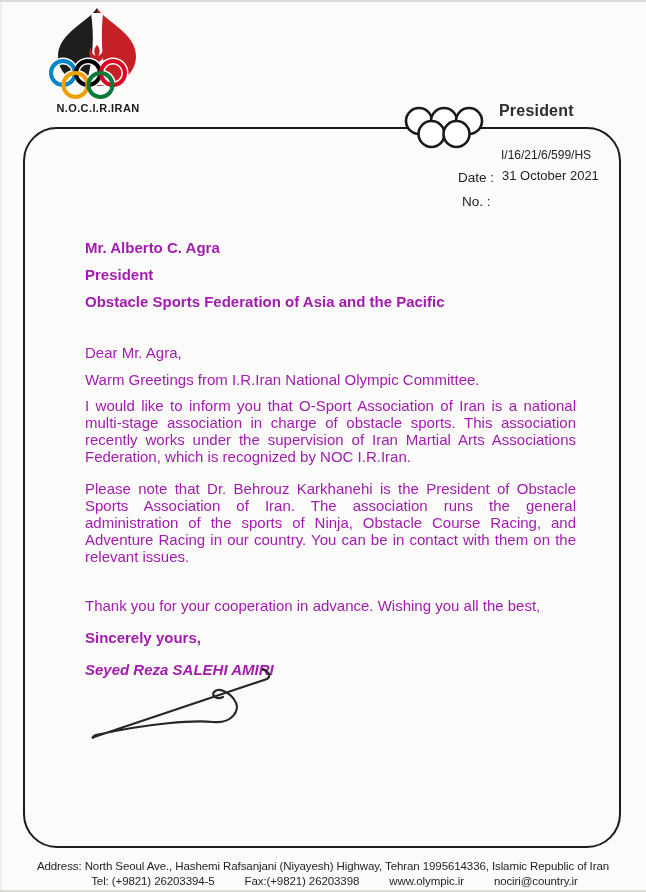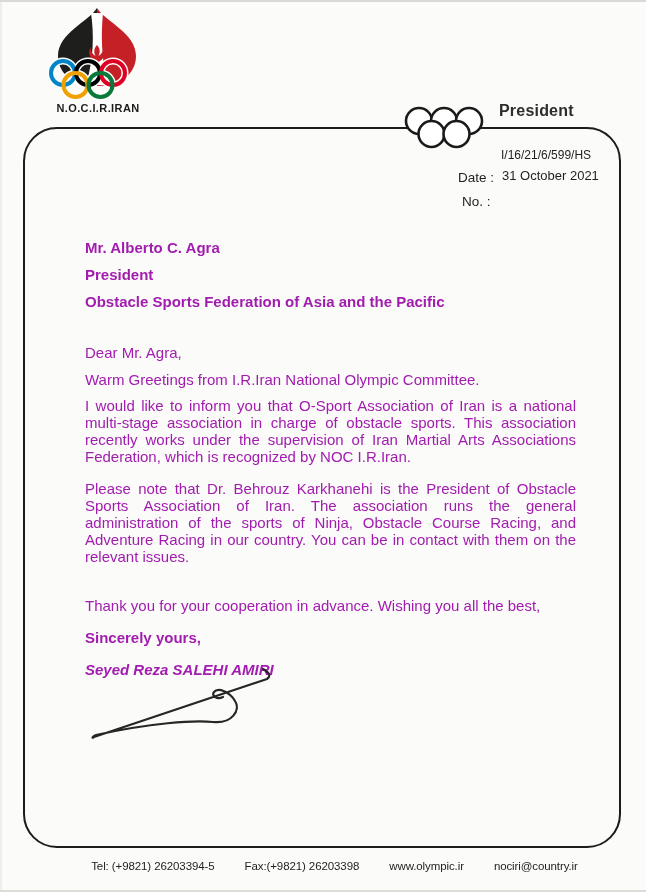--- a/index.html
+++ b/index.html
@@ -146,20 +146,21 @@
   <div class="abs body-text para3 body-text">Thank you for your cooperation in advance. Wishing you all the best,</div>
 
   <div class="abs body-text bold closing">Sincerely yours,</div>
   <div class="abs body-text bold signatory">Seyed Reza SALEHI AMIRI</div>
 
   <svg class="signature" width="200" height="90" viewBox="0 0 200 90">
     <path d="M183,9 C190,13 191,16 187,19 L14,77 C11,79 13,76 16,75 C70,63 114,60 133,62 C152,64 161,50 155,41 C150,32 138,27 134,32 C131,36 137,40 143,37" fill="none" style="stroke:var(--ink,#262626)" stroke-width="2.2" stroke-linecap="round" stroke-linejoin="round"></path>
   </svg>
 
   <div class="footer">
+    <div>Address: North Seoul Ave., Hashemi Rafsanjani (Niyayesh) Highway, Tehran 1995614336, Islamic Republic of Iran</div>
     <div class="footer-line2">
       <span>Tel: (+9821) 26203394-5</span>
       <span>Fax:(+9821) 26203398</span>
       <span>www.olympic.ir</span>
       <span>nociri@country.ir</span>
     </div>
   </div>
 
 </div>
 

